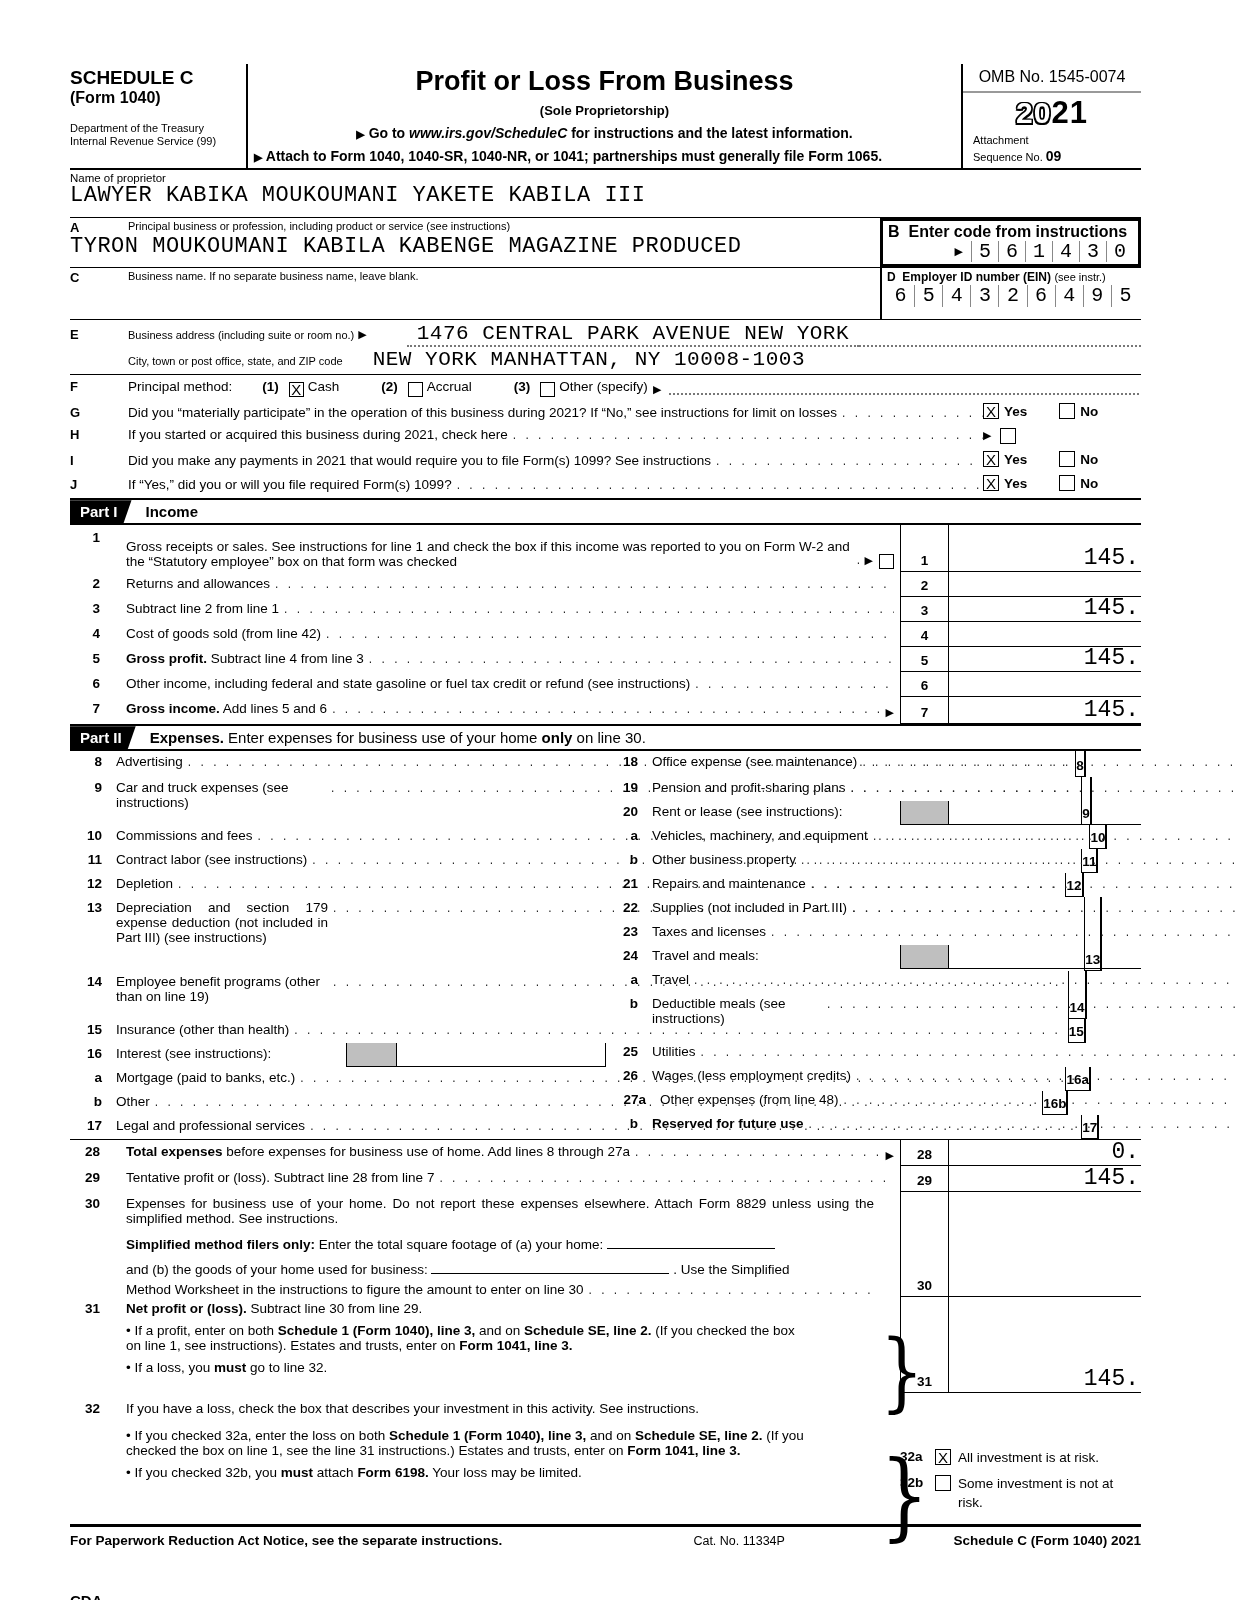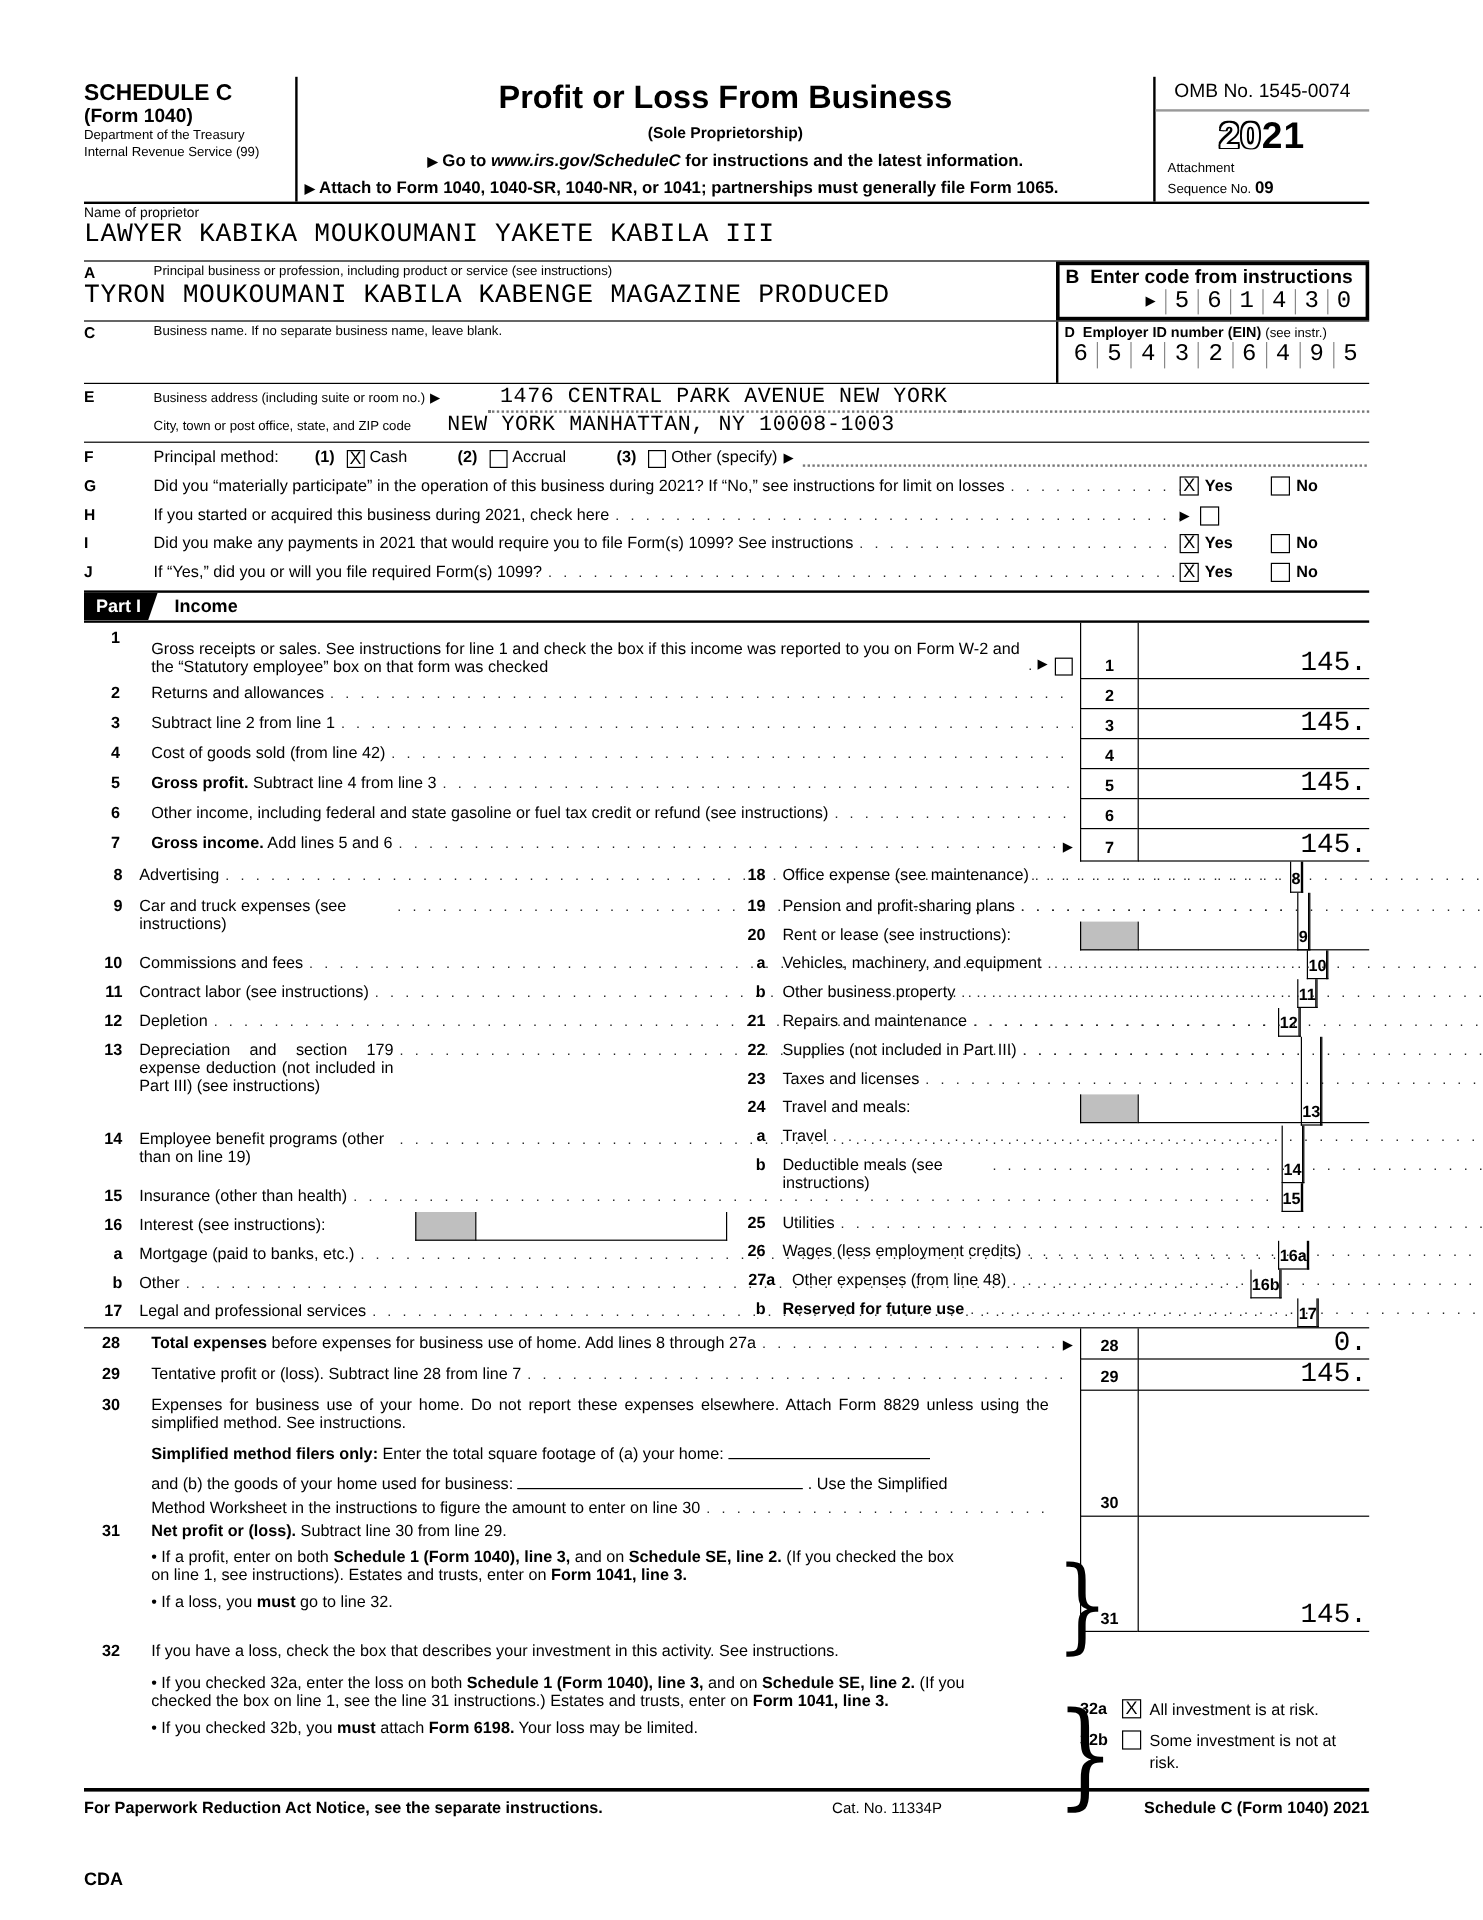--- a/index.html
+++ b/index.html
@@ -12,21 +12,21 @@
   .flex { display:flex; }
   .arrow { font-size:11px; line-height:1; align-self:center; }
   .leader { flex:1 1 14px; overflow:hidden; white-space:nowrap; letter-spacing:3px; font-size:12px; color:#222; min-width:8px; padding:0 5px; }
   .cb { display:inline-flex; width:16px; height:16px; border:1.6px solid #000; align-items:center; justify-content:center;
         font:400 15px/13px "Liberation Sans",sans-serif; background:#fff; flex:0 0 auto; overflow:visible; }
   .cb.small { width:15px; height:15px; }
   .blank { display:inline-block; border-bottom:1.5px solid #000; height:14px; vertical-align:baseline; }
 
   
   .hdr { display:flex; border-bottom:2.5px solid #000; }
-  .hdr-left { width:178px; border-right:2px solid #000; padding:4px 8px 4px 0; display:flex; flex-direction:column; height:104px; }
+  .hdr-left { width:178px; border-right:2px solid #000; padding:4px 8px 19px 0; display:flex; flex-direction:column; justify-content:space-between; height:104px; }
   .hdr-left .t1 { font-size:19px; font-weight:bold; line-height:1.1; }
   .hdr-left .t2 { font-size:16px; font-weight:bold; }
   .hdr-left .dept { font-size:11px; line-height:1.25; }
   .hdr-mid { flex:1; text-align:center; padding:3px 6px 4px 6px; display:flex; flex-direction:column; justify-content:space-between; }
   .hdr-mid .title { font-size:27px; font-weight:bold; line-height:1.05; }
   .hdr-mid .sub { font-size:13px; font-weight:bold; }
   .hdr-mid .goto { font-size:14px; font-weight:bold; }
   .hdr-mid .attach { font-size:14px; font-weight:bold; text-align:left; }
   .hdr-right { width:180px; border-left:2px solid #000; display:flex; flex-direction:column; }
   .omb { font-size:16px; text-align:center; padding:4px 2px 5px 2px; border-bottom:2px solid #999; }
@@ -37,21 +37,21 @@
   .att { font-size:11px; padding:2px 0 2px 10px; line-height:1.3; }
   .att .seqno { font-weight:bold; font-size:14px; }
 
   
   .idrow { display:flex; border-bottom:1.5px solid #000; }
   .id-left { flex:1; padding:2px 6px 2px 0; }
   .id-right { width:261px; border-left:2px solid #000; }
   .slab { font-size:11.5px; }
   .letter { font-weight:bold; font-size:13px; width:22px; flex:0 0 auto; }
   .alab { font-size:11px; }
-  .val { font-size:18px; line-height:1.1; letter-spacing:0.5px; }
+  .val { font-size:21px; line-height:1.1; letter-spacing:0.5px; }
   .ssn-box { padding:2px 6px; text-align:center; }
   .ssn-box .slab { font-weight:bold; font-size:12.5px; text-align:left; }
   .ssn-val { font-size:22px; }
   .bbox { border:3px solid #000; height:100%; padding:2px 5px; }
   .bbox .blbl { font-size:16px; font-weight:bold; }
   .digits { display:flex; justify-content:flex-end; align-items:flex-end; }
   .digits .dcell { width:27px; text-align:center; font-family:"Liberation Mono","DejaVu Sans Mono",monospace; font-size:20px; border-left:1px solid #888; line-height:1.05; }
   .digits .dcell:first-of-type { border-left:none; }
   .dbox { padding:2px 2px 0 5px; }
   .dbox .blbl { font-size:12px; font-weight:bold; }
@@ -350,20 +350,24 @@
     <div class="ilab">
         <span class="n">7</span>
         <span class="t"><span class="b">Gross income.</span><span> Add lines 5 and 6</span></span>
         <span class="leader">.  .  .  .  .  .  .  .  .  .  .  .  .  .  .  .  .  .  .  .  .  .  .  .  .  .  .  .  .  .  .  .  .  .  .  .  .  .  .  .  .  .  .  .  .  .  .  .  .  .  .  .  .  .  .  .  .  .  .  .  .  .  .  .  .  .  .  .  .  .</span>
         <span class="arrow" style="align-self:center">▶</span>
       </div>
     <div class="rnum">7</div>
     <div class="ramt">145.</div>
   </div>
 
+  <div class="pbar" style="margin-top:0">
+    <span class="pbox">Part II</span>
+    <span class="ptitle"><span>Expenses.</span><span class="norm"> Enter expenses for business use of your home </span><span>only</span><span class="norm"> on line 30.</span></span>
+  </div>
 
   <div class="xwrap">
     <div class="half-l">
       <div class="xrow" style="height:26px">
           <div class="xl-label">
             <span class="n">8</span>
             <span class="t">Advertising</span>
             <span class="leader">.  .  .  .  .  .  .  .  .  .  .  .  .  .  .  .  .  .  .  .  .  .  .  .  .  .  .  .  .  .  .  .  .  .  .  .  .  .  .  .  .  .  .  .  .  .  .  .  .  .  .  .  .  .  .  .  .  .  .  .  .  .  .  .  .  .  .  .  .  .</span>
           </div>
           <div class="xline">8</div>

